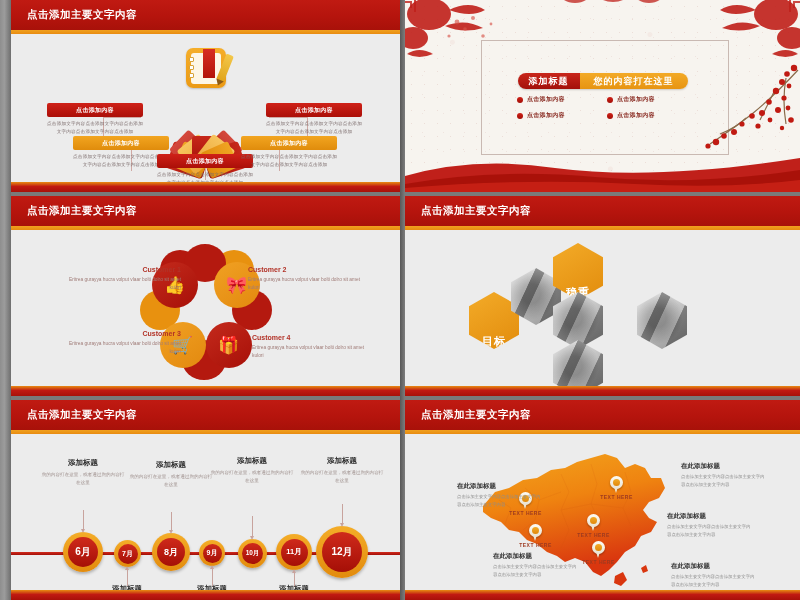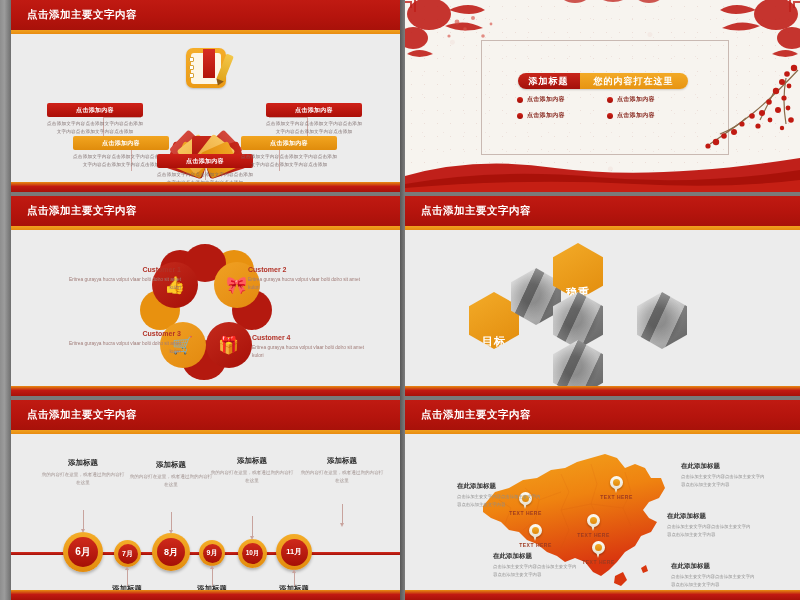--- a/index.html
+++ b/index.html
@@ -518,20 +518,25 @@
         <div class="inner" style="width:27px;height:27px;font-size:7.5px">
             <span>11月</span>
           </div>
       </div>
       <div class="tarrow up" style="left:283px;top:138px;height:15px"></div>
       <div class="tcap" style="left:240px;top:150px">
         <h4>添加标题</h4>
         <p>您的内容打在这里，或者通过您的内容打在这里</p>
       </div>
 
+      <div class="node" style="left:305px;top:92px;width:52px;height:52px">
+        <div class="inner" style="width:40px;height:40px;font-size:10px">
+            <span>12月</span>
+          </div>
+      </div>
       <div class="tarrow dn" style="left:331px;top:70px;height:20px"></div>
       <div class="tcap" style="left:288px;top:22px">
         <h4>添加标题</h4>
         <p>您的内容打在这里，或者通过您的内容打在这里</p>
       </div>
     </div>
     <div class="slide-foot"></div>
   </div>
 
   <div class="slide" id="p6">

